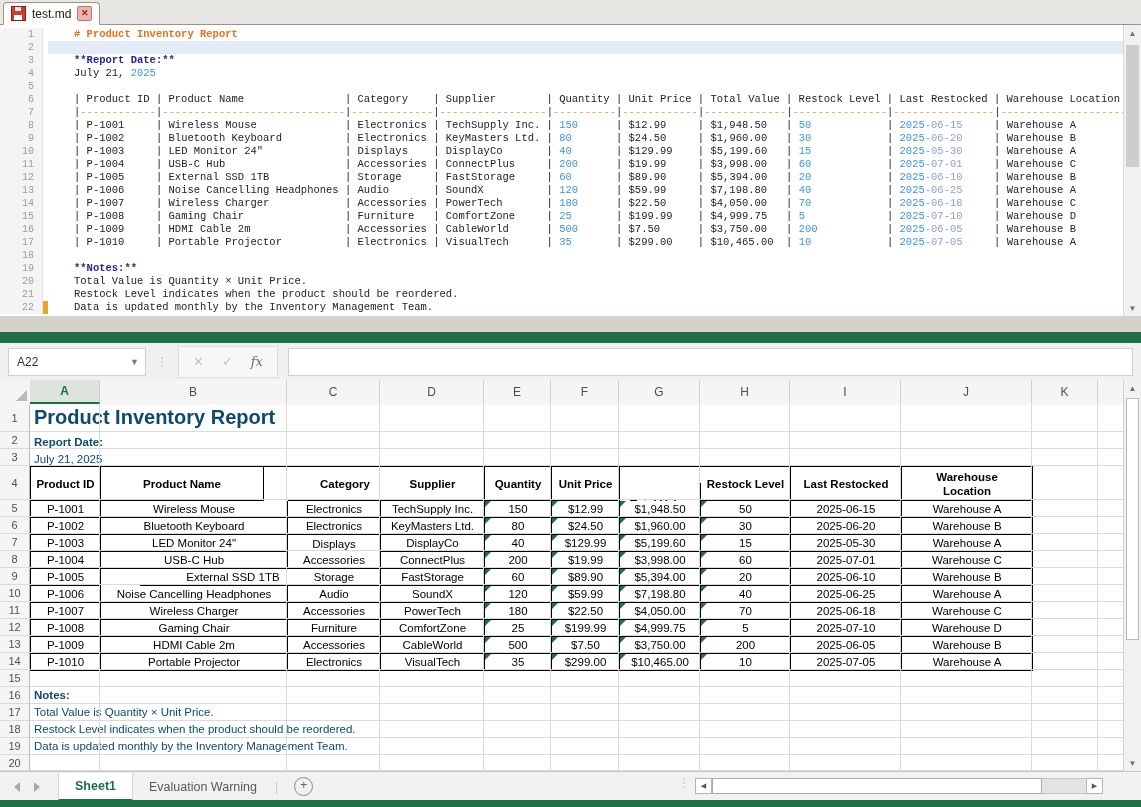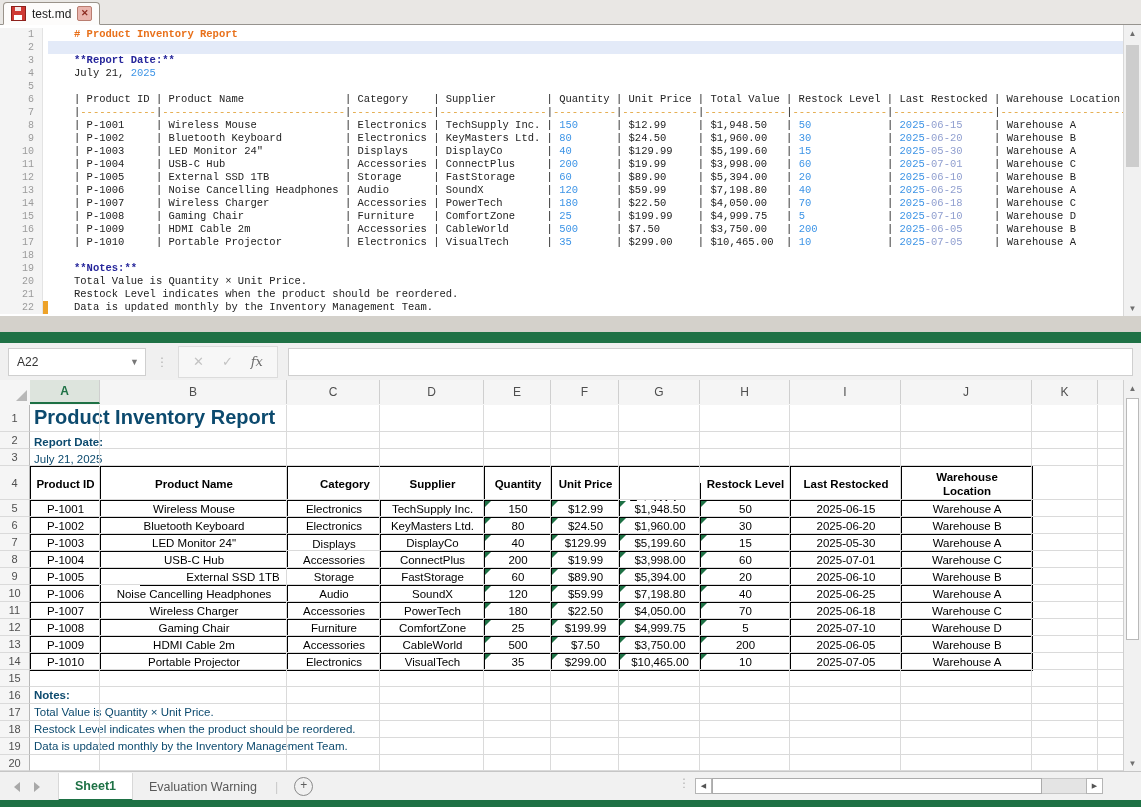--- a/index.html
+++ b/index.html
@@ -279,21 +279,21 @@
     <div id="sgrid">
       <div class="ovl" id="stitle">Product Inventory Report</div>
       <div class="ovl" id="sdate-l">Report Date:</div>
       <div class="ovl" id="sdate-v">July 21, 2025</div>
       <div class="ovl" id="snotes-l">Notes:</div>
       <div class="ovl snote" style="top:299px">Total Value is Quantity × Unit Price.</div>
       <div class="ovl snote" style="top:316px">Restock Level indicates when the product should be reordered.</div>
       <div class="ovl snote" style="top:333px">Data is updated monthly by the Inventory Management Team.</div>
       <div id="stable" style="height: 204px;">
           <div class="tcell hd" style="left: 0px; top: 0px; width: 70px; height: 34px;">Product ID</div>
-          <div class="tcell hd" style="left: 70px; top: 0px; width: 187px; height: 34px;">Product Name</div>
+          <div class="tcell hd" style="left: 70px; top: 0px; width: 163px; height: 34px;">Product Name</div>
           <div class="tcell hd" style="left: 257px; top: 0px; width: 115px; height: 34px;">Category</div>
           <div class="tcell hd" style="left: 350px; top: 0px; width: 104px; height: 34px;">Supplier</div>
           <div class="tcell hd" style="left: 454px; top: 0px; width: 67px; height: 34px;">Quantity</div>
           <div class="tcell hd" style="left: 521px; top: 0px; width: 68px; height: 34px;">Unit Price</div>
           <div class="tcell hd" style="left: 589px; top: 16px; width: 81px; height: 43px;">Total Value</div>
           <div class="tcell hd" style="left: 670px; top: 0px; width: 90px; height: 34px;">Restock Level</div>
           <div class="tcell hd" style="left: 760px; top: 0px; width: 111px; height: 34px;">Last Restocked</div>
           <div class="tcell hd" style="left: 871px; top: 0px; width: 131px; height: 34px; white-space: normal; line-height: 14px; padding: 0px 14px;">Warehouse Location</div>
           <div class="tcell" style="left: 0px; top: 34px; width: 70px; height: 17px;">P-1001</div>
           <div class="tcell" style="left: 70px; top: 34px; width: 187px; height: 17px;">Wireless Mouse</div>

